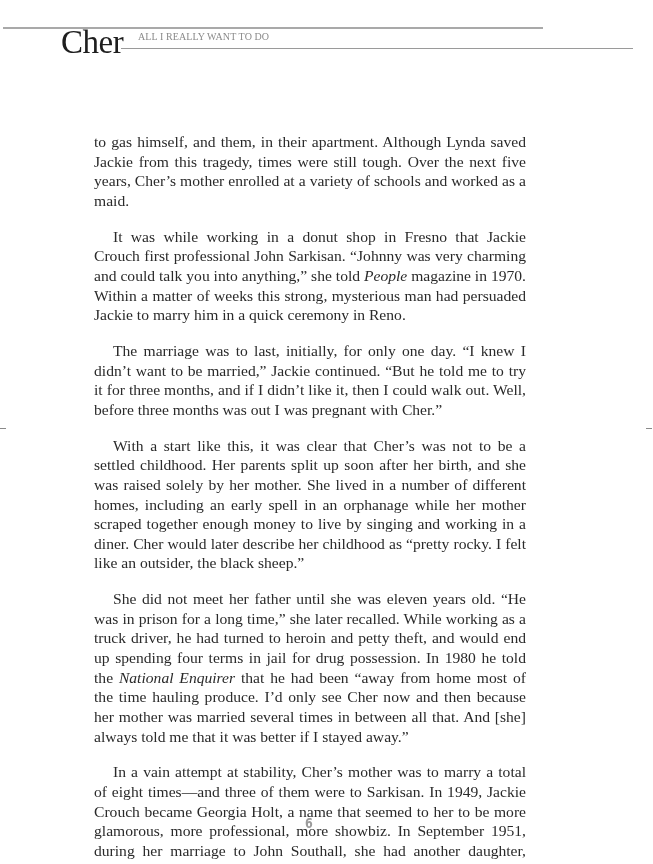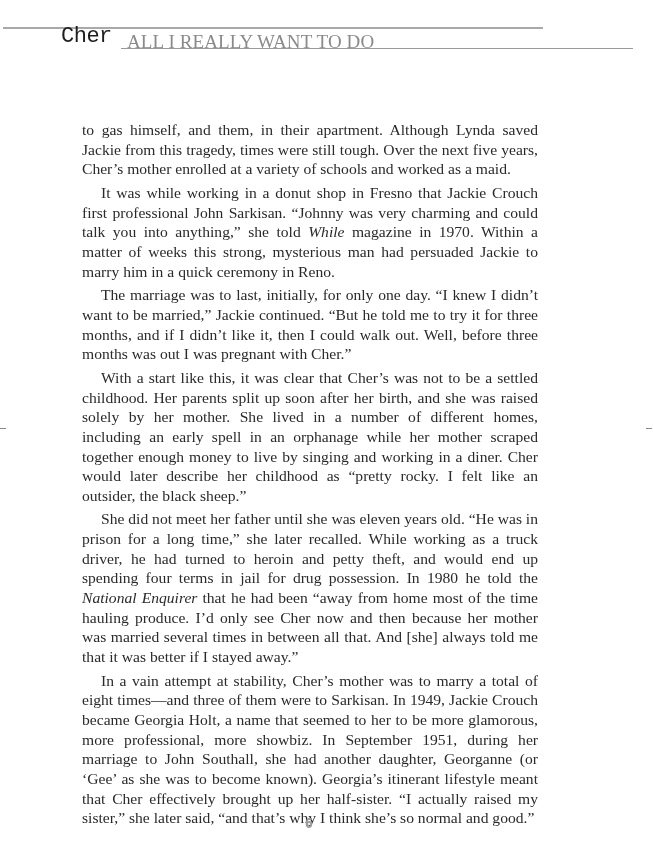--- a/index.html
+++ b/index.html
@@ -1,43 +1,43 @@
 <!DOCTYPE html>
 <html><head>
 <meta charset="utf-8">
 <style>
   html, body { margin: 0; padding: 0; background: #ffffff; }
   body { width: 653px; height: 864px; position: relative; overflow: hidden; }
   .rule { position: absolute; background: #a9a9a9; height: 2px; }
   .rule-top { left: 3px; top: 27px; width: 540px; }
   .rule-sub { left: 121px; top: 48px; width: 512px; height: 1px; background: #9a9a9a; }
-  .running-title { position: absolute; left: 61px; top: 26px; font-family: Liberation Mono, monospace; font-size: 22px; color: #1e1e1e; letter-spacing: -0.5px; line-height: 1; }
-  .running-sub { position: absolute; left: 127px; top: 32px; font-family: "Liberation Serif", "DejaVu Serif", serif; font-size: 19px; color: #8a8a8a; letter-spacing: 0.1px; line-height: 1; white-space: nowrap; }
+  .running-title { position: absolute; left: 61px; top: 26px; font-family: Liberation Serif, serif; font-size: 33px; color: #1e1e1e; letter-spacing: -0.5px; line-height: 1; }
+  .running-sub { position: absolute; left: 138px; top: 32px; font-family: "Liberation Serif", "DejaVu Serif", serif; font-size: 10px; color: #8a8a8a; letter-spacing: 0.1px; line-height: 1; white-space: nowrap; }
   .body-text { position: absolute; left: 78px; top: 116px; width: 464px; font-family: "Liberation Serif", "DejaVu Serif", serif; font-size: 15.6px; line-height: 19.65px; color: #2a2a2a; }
-  .body-text p { margin: 4px; text-align: justify; text-indent: 19px; }
+  .body-text p { margin: 16px; text-align: justify; text-indent: 19px; }
   .body-text p.first { text-indent: 0; }
   .body-text em { font-style: italic; }
   .page-number { position: absolute; left: 0; width: 618px; text-align: center; top: 815px; font-family: "DejaVu Sans", sans-serif; font-weight: bold; font-size: 14px; color: #9b9b9b; transform: scaleX(0.8); }
   .crop-mark { position: absolute; height: 1px; background: #8a8a8a; top: 428px; width: 6px; }
   .crop-left { left: 0; }
   .crop-right { left: 646px; }
 </style>
 </head>
 <body>
 
 <div class="rule rule-top"></div>
 <div class="running-title">Cher</div>
 <div class="running-sub">ALL I REALLY WANT TO DO</div>
 <div class="rule rule-sub"></div>
 
 <div class="crop-mark crop-left"></div>
 <div class="crop-mark crop-right"></div>
 
 <div class="body-text">
   <p class="first"><span>to gas himself, and them, in their apartment. Although Lynda saved Jackie from this tragedy, times were still tough. Over the next five years, Cher’s mother enrolled at a variety of schools and worked as a maid.</span></p>
-  <p><span>It was while working in a donut shop in Fresno that Jackie Crouch first professional John Sarkisan. “Johnny was very charming and could talk you into anything,” she told </span><em>While</em><span> magazine in 1970. Within a matter of weeks this strong, mysterious man had persuaded Jackie to marry him in a quick ceremony in Reno.</span></p>
+  <p><span>It was while working in a donut shop in Fresno that Jackie Crouch first professional John Sarkisan. “Johnny was very charming and could talk you into anything,” she told </span><em>People</em><span> magazine in 1970. Within a matter of weeks this strong, mysterious man had persuaded Jackie to marry him in a quick ceremony in Reno.</span></p>
   <p><span>The marriage was to last, initially, for only one day. “I knew I didn’t want to be married,” Jackie continued. “But he told me to try it for three months, and if I didn’t like it, then I could walk out. Well, before three months was out I was pregnant with Cher.”</span></p>
   <p><span>With a start like this, it was clear that Cher’s was not to be a settled childhood. Her parents split up soon after her birth, and she was raised solely by her mother. She lived in a number of different homes, including an early spell in an orphanage while her mother scraped together enough money to live by singing and working in a diner. Cher would later describe her childhood as “pretty rocky. I felt like an outsider, the black sheep.”</span></p>
   <p><span>She did not meet her father until she was eleven years old. “He was in prison for a long time,” she later recalled. While working as a truck driver, he had turned to heroin and petty theft, and would end up spending four terms in jail for drug possession. In 1980 he told the </span><em>National Enquirer</em><span> that he had been “away from home most of the time hauling produce. I’d only see Cher now and then because her mother was married several times in between all that. And [she] always told me that it was better if I stayed away.”</span></p>
   <p><span>In a vain attempt at stability, Cher’s mother was to marry a total of eight times—and three of them were to Sarkisan. In 1949, Jackie Crouch became Georgia Holt, a name that seemed to her to be more glamorous, more professional, more showbiz. In September 1951, during her marriage to John Southall, she had another daughter, Georganne (or ‘Gee’ as she was to become known). Georgia’s itinerant lifestyle meant that Cher effectively brought up her half-sister. “I actually raised my sister,” she later said, “and that’s why I think she’s so normal and good.”</span></p>
 </div>
 
 <div class="page-number">6</div>
 
 </body></html>

